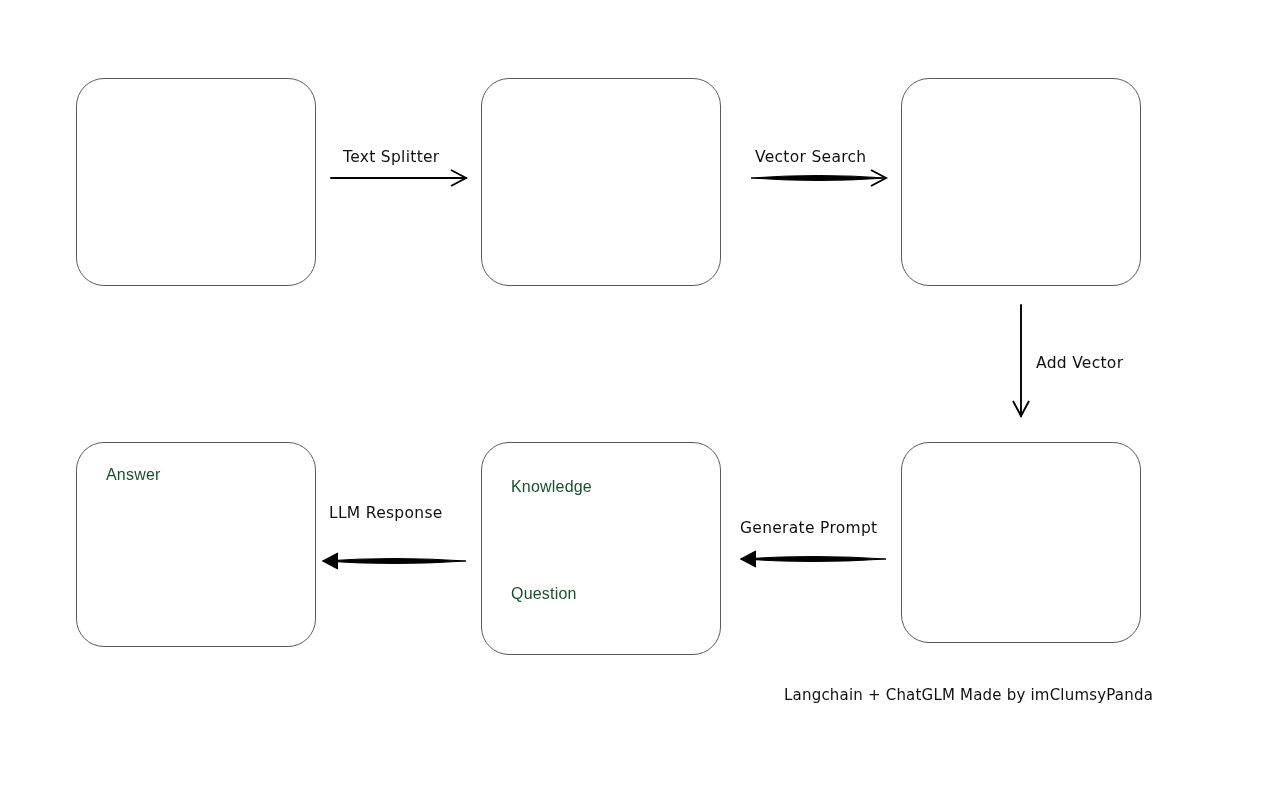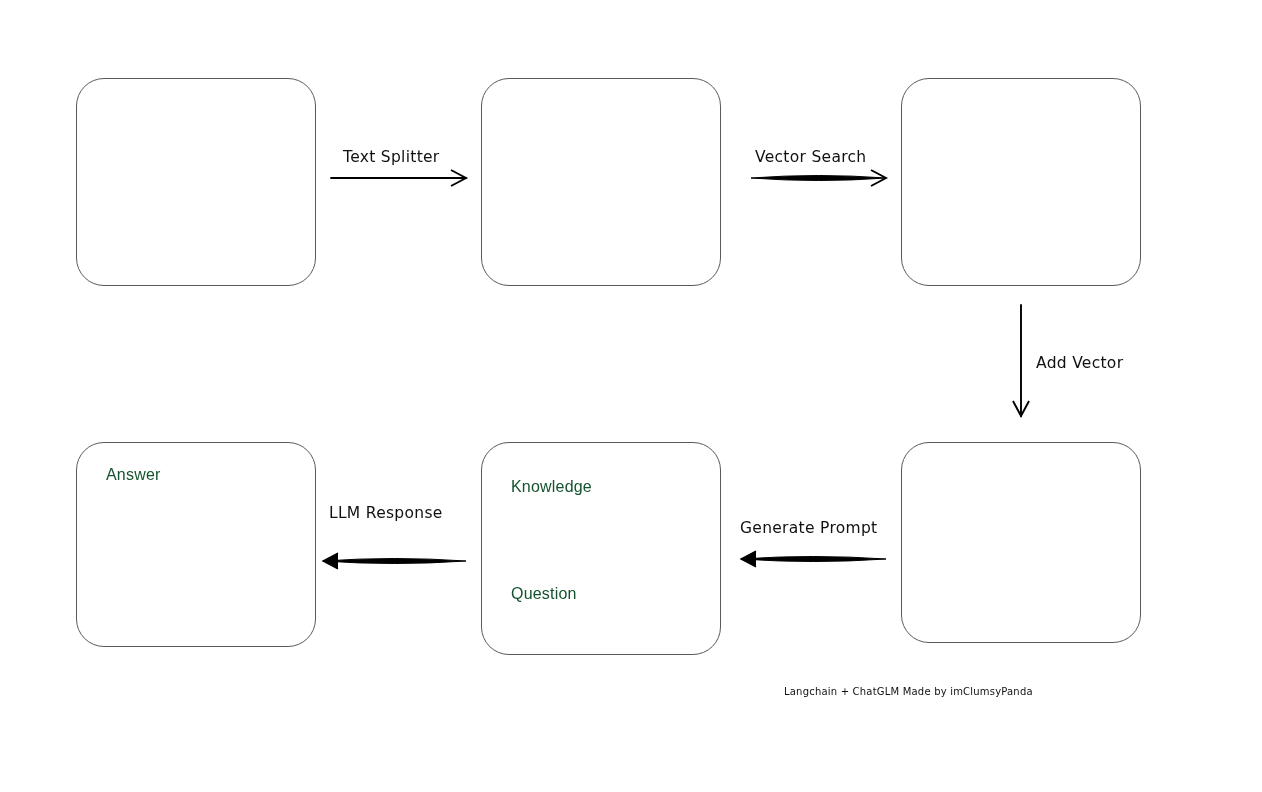--- a/index.html
+++ b/index.html
@@ -38,21 +38,21 @@
     position: absolute;
     font-family: "DejaVu Sans", sans-serif;
     font-size: 15.5px;
     letter-spacing: 0.3px;
     color: #111;
     white-space: nowrap;
   }
   .caption {
     position: absolute;
     font-family: "DejaVu Sans", sans-serif;
-    font-size: 10px;
+    font-size: 15px;
     letter-spacing: 0.2px;
     color: #111;
     white-space: nowrap;
   }
   svg.layer {
     position: absolute;
     left: 0;
     top: 0;
     width: 1262px;
     height: 792px;

